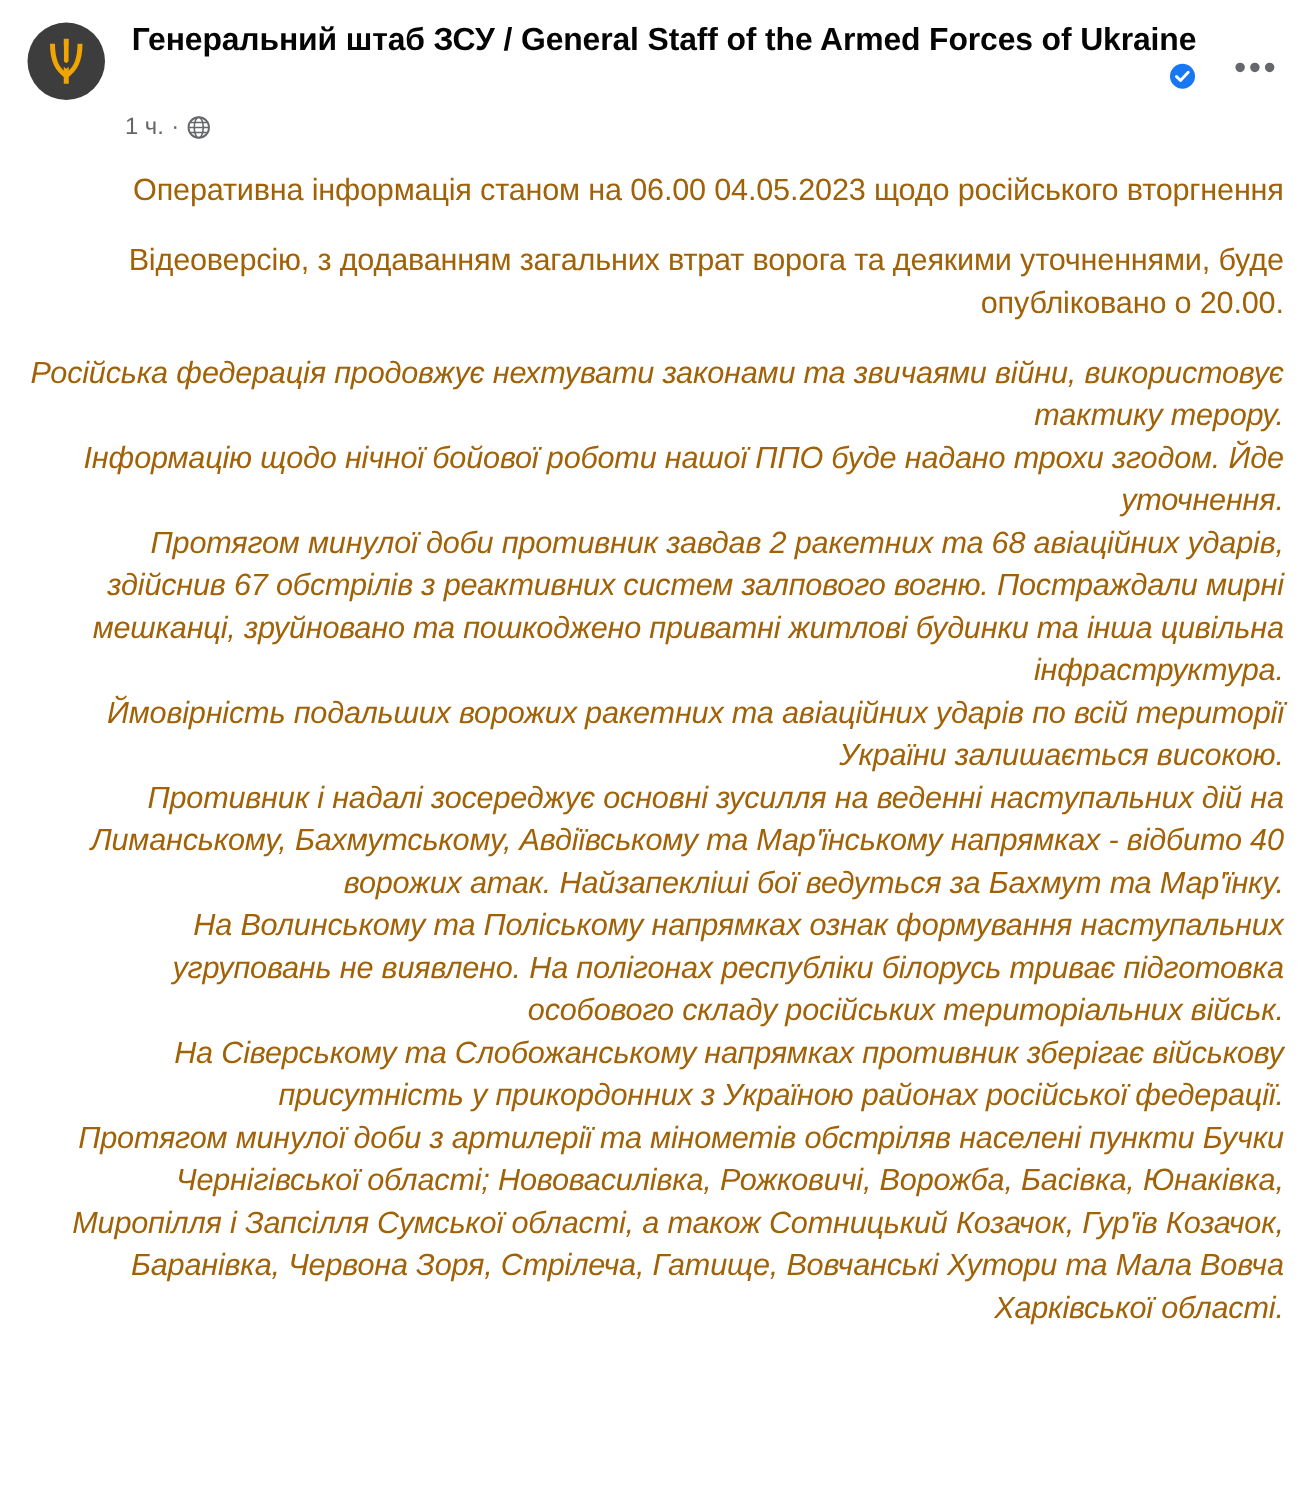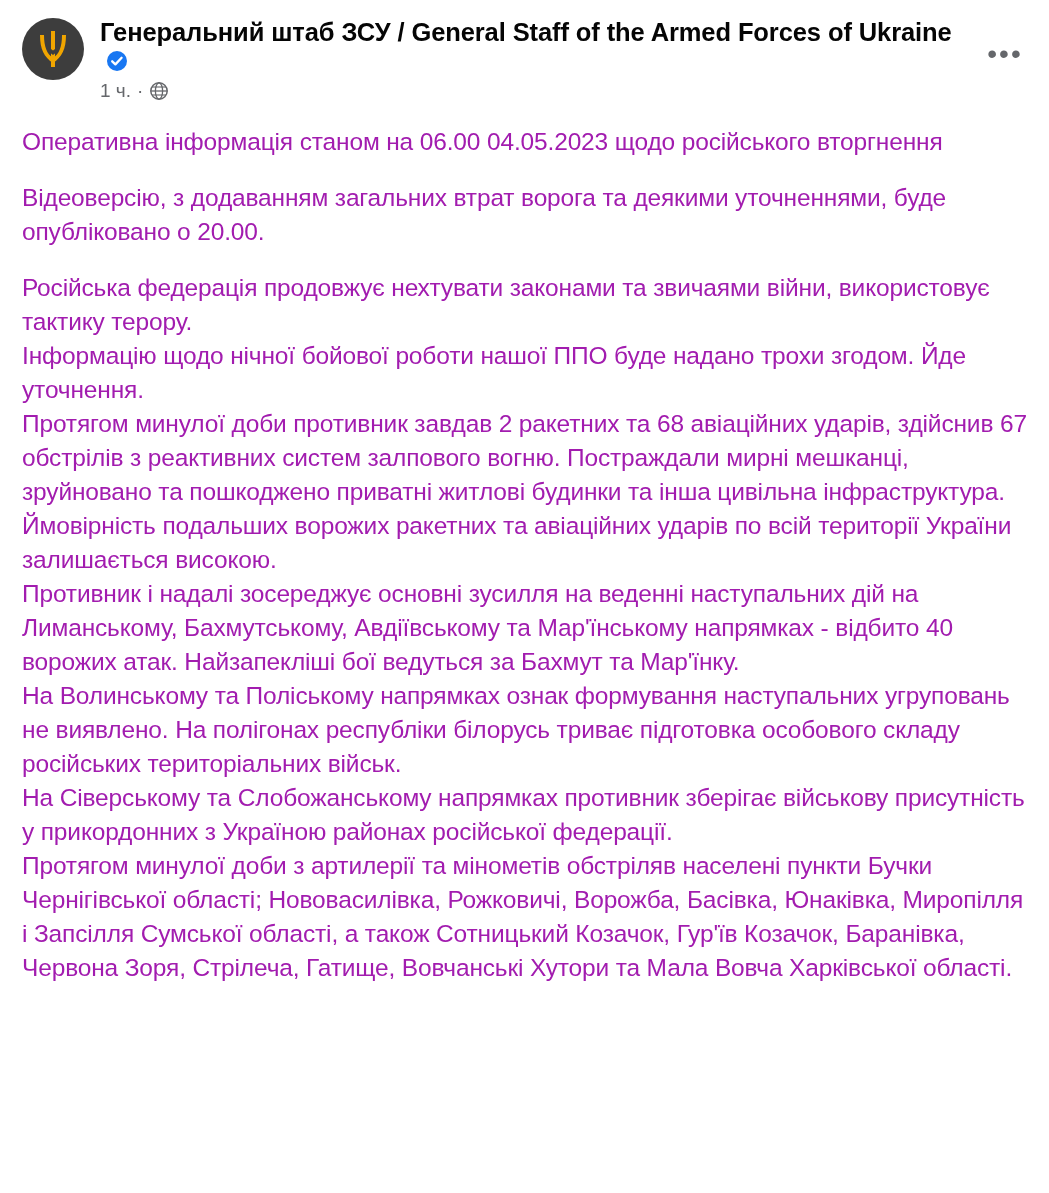--- a/index.html
+++ b/index.html
@@ -11,20 +11,21 @@
     width: 1049px;
     min-height: 1193px;
     font-family: "Liberation Sans", sans-serif;
     color: #050505;
     -webkit-font-smoothing: antialiased;
   }
   .post {
     width: 1049px;
     box-sizing: border-box;
     padding: 14px 22px 0 22px;
+    text-align: right;
   }
   .post-header {
     display: flex;
     align-items: flex-start;
     position: relative;
     min-height: 80px;
   }
   .avatar {
     width: 62px;
     height: 62px;
@@ -54,21 +55,21 @@
   .verified {
     display: inline-block;
     vertical-align: -3px;
     margin-left: 6px;
     width: 22px;
     height: 22px;
   }
   .meta-row {
     display: flex;
     align-items: center;
-    margin-top: 6px;
+    margin-top: 16px;
     color: #65676b;
     font-size: 19px;
     line-height: 24px;
   }
   .meta-sep {
     margin: 0 6px;
     color: #65676b;
   }
   .globe-icon {
     width: 20px;
@@ -90,29 +91,30 @@
     color: #65676b;
     font-size: 28px;
     letter-spacing: 2px;
     line-height: 18px;
     user-select: none;
   }
   .post-body {
     margin-top: 22px;
     font-size: 24.5px;
     line-height: 34px;
-    color: #a21caf;
+    color: #a16207;
     letter-spacing: -0.15px;
   }
   .para {
     margin: 0 0 22px 0;
     white-space: pre-wrap;
   }
   .para.tight {
     margin-bottom: 0;
+    font-style: italic;
   }
 </style>
 </head>
 <body>
 
 <div class="post">
 
   <div class="post-header">
 
     <div class="avatar">

